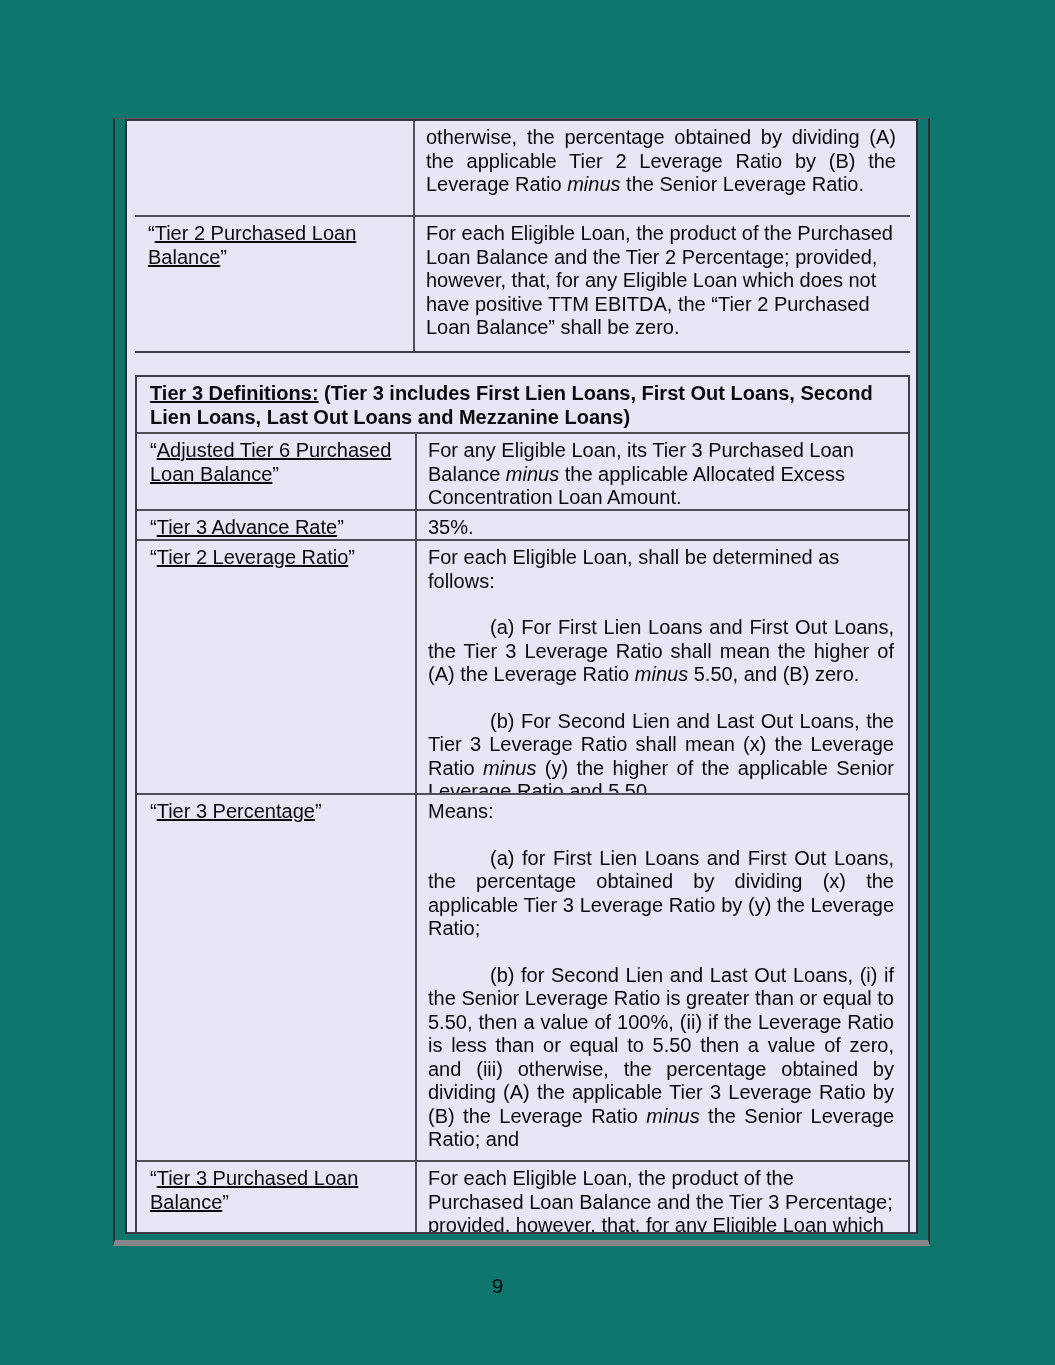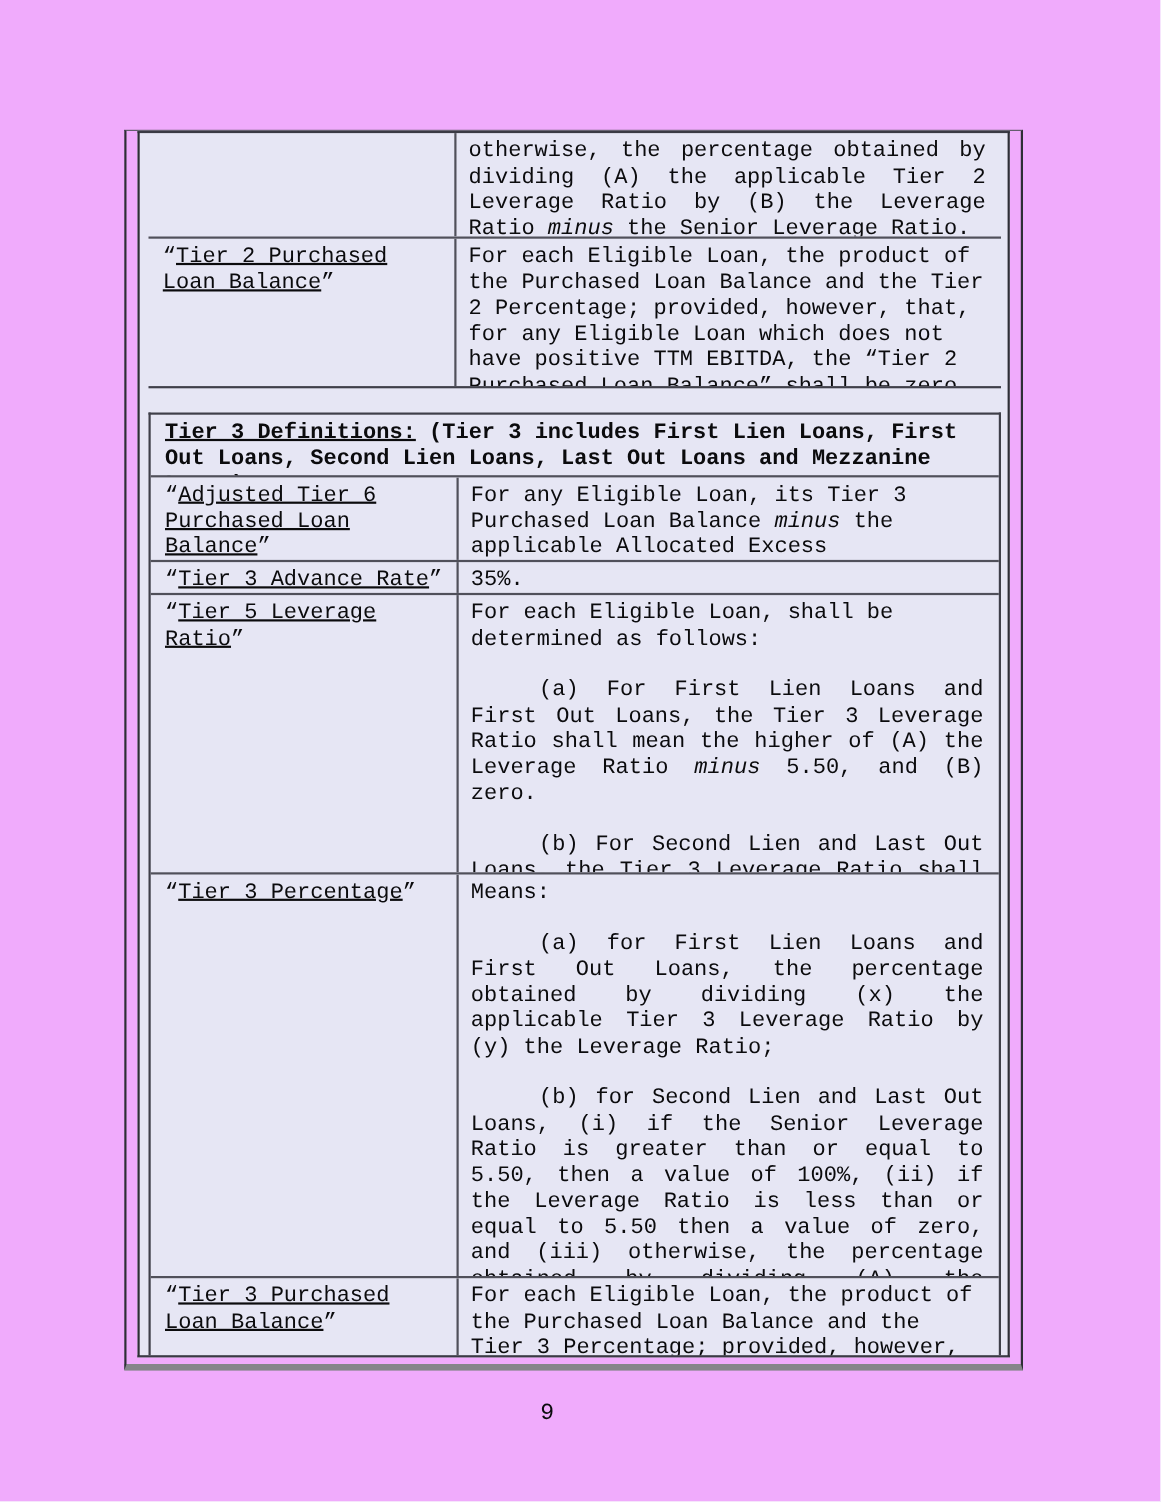--- a/index.html
+++ b/index.html
@@ -1,21 +1,21 @@
 <!DOCTYPE html>
 <html><head>
 <meta charset="utf-8">
 <style>
   html,body { margin:0; padding:0; background:#ffffff; }
   .page {
     position: relative;
     width: 1055px;
     height: 1365px;
-    background: #f0abfc;
-    font-family: Liberation Mono, monospace;
+    background: #0f766e;
+    font-family: Liberation Sans, sans-serif;
     color: #0b0b0d;
     overflow: hidden;
   }
   .frame-outer {
     position: absolute;
     left: 113px; top: 118px;
     width: 817px; height: 1128px;
     box-sizing: border-box;
     border-left: 2px solid #2e2e36;
     border-right: 2px solid #2e2e36;
@@ -126,21 +126,21 @@
           <div class="cell term">
             <p>“<u>Tier 3 Advance Rate</u>”</p>
           </div>
           <div class="cell def">
             <p>35%.</p>
           </div>
         </div>
 
         <div class="trow" style="height:254px">
           <div class="cell term">
-            <p>“<u>Tier 5 Leverage Ratio</u>”</p>
+            <p>“<u>Tier 2 Leverage Ratio</u>”</p>
           </div>
           <div class="cell def">
             <p>For each Eligible Loan, shall be determined as follows:</p>
             <p class="j ind">(a) For First Lien Loans and First Out Loans, the Tier 3 Leverage Ratio shall mean the higher of (A) the Leverage Ratio <i>minus</i> 5.50, and (B) zero.</p>
             <p class="j ind">(b) For Second Lien and Last Out Loans, the Tier 3 Leverage Ratio shall mean (x) the Leverage Ratio <i>minus</i> (y) the higher of the applicable Senior Leverage Ratio and 5.50.</p>
           </div>
         </div>
 
         <div class="trow" style="height:367px">
           <div class="cell term">

